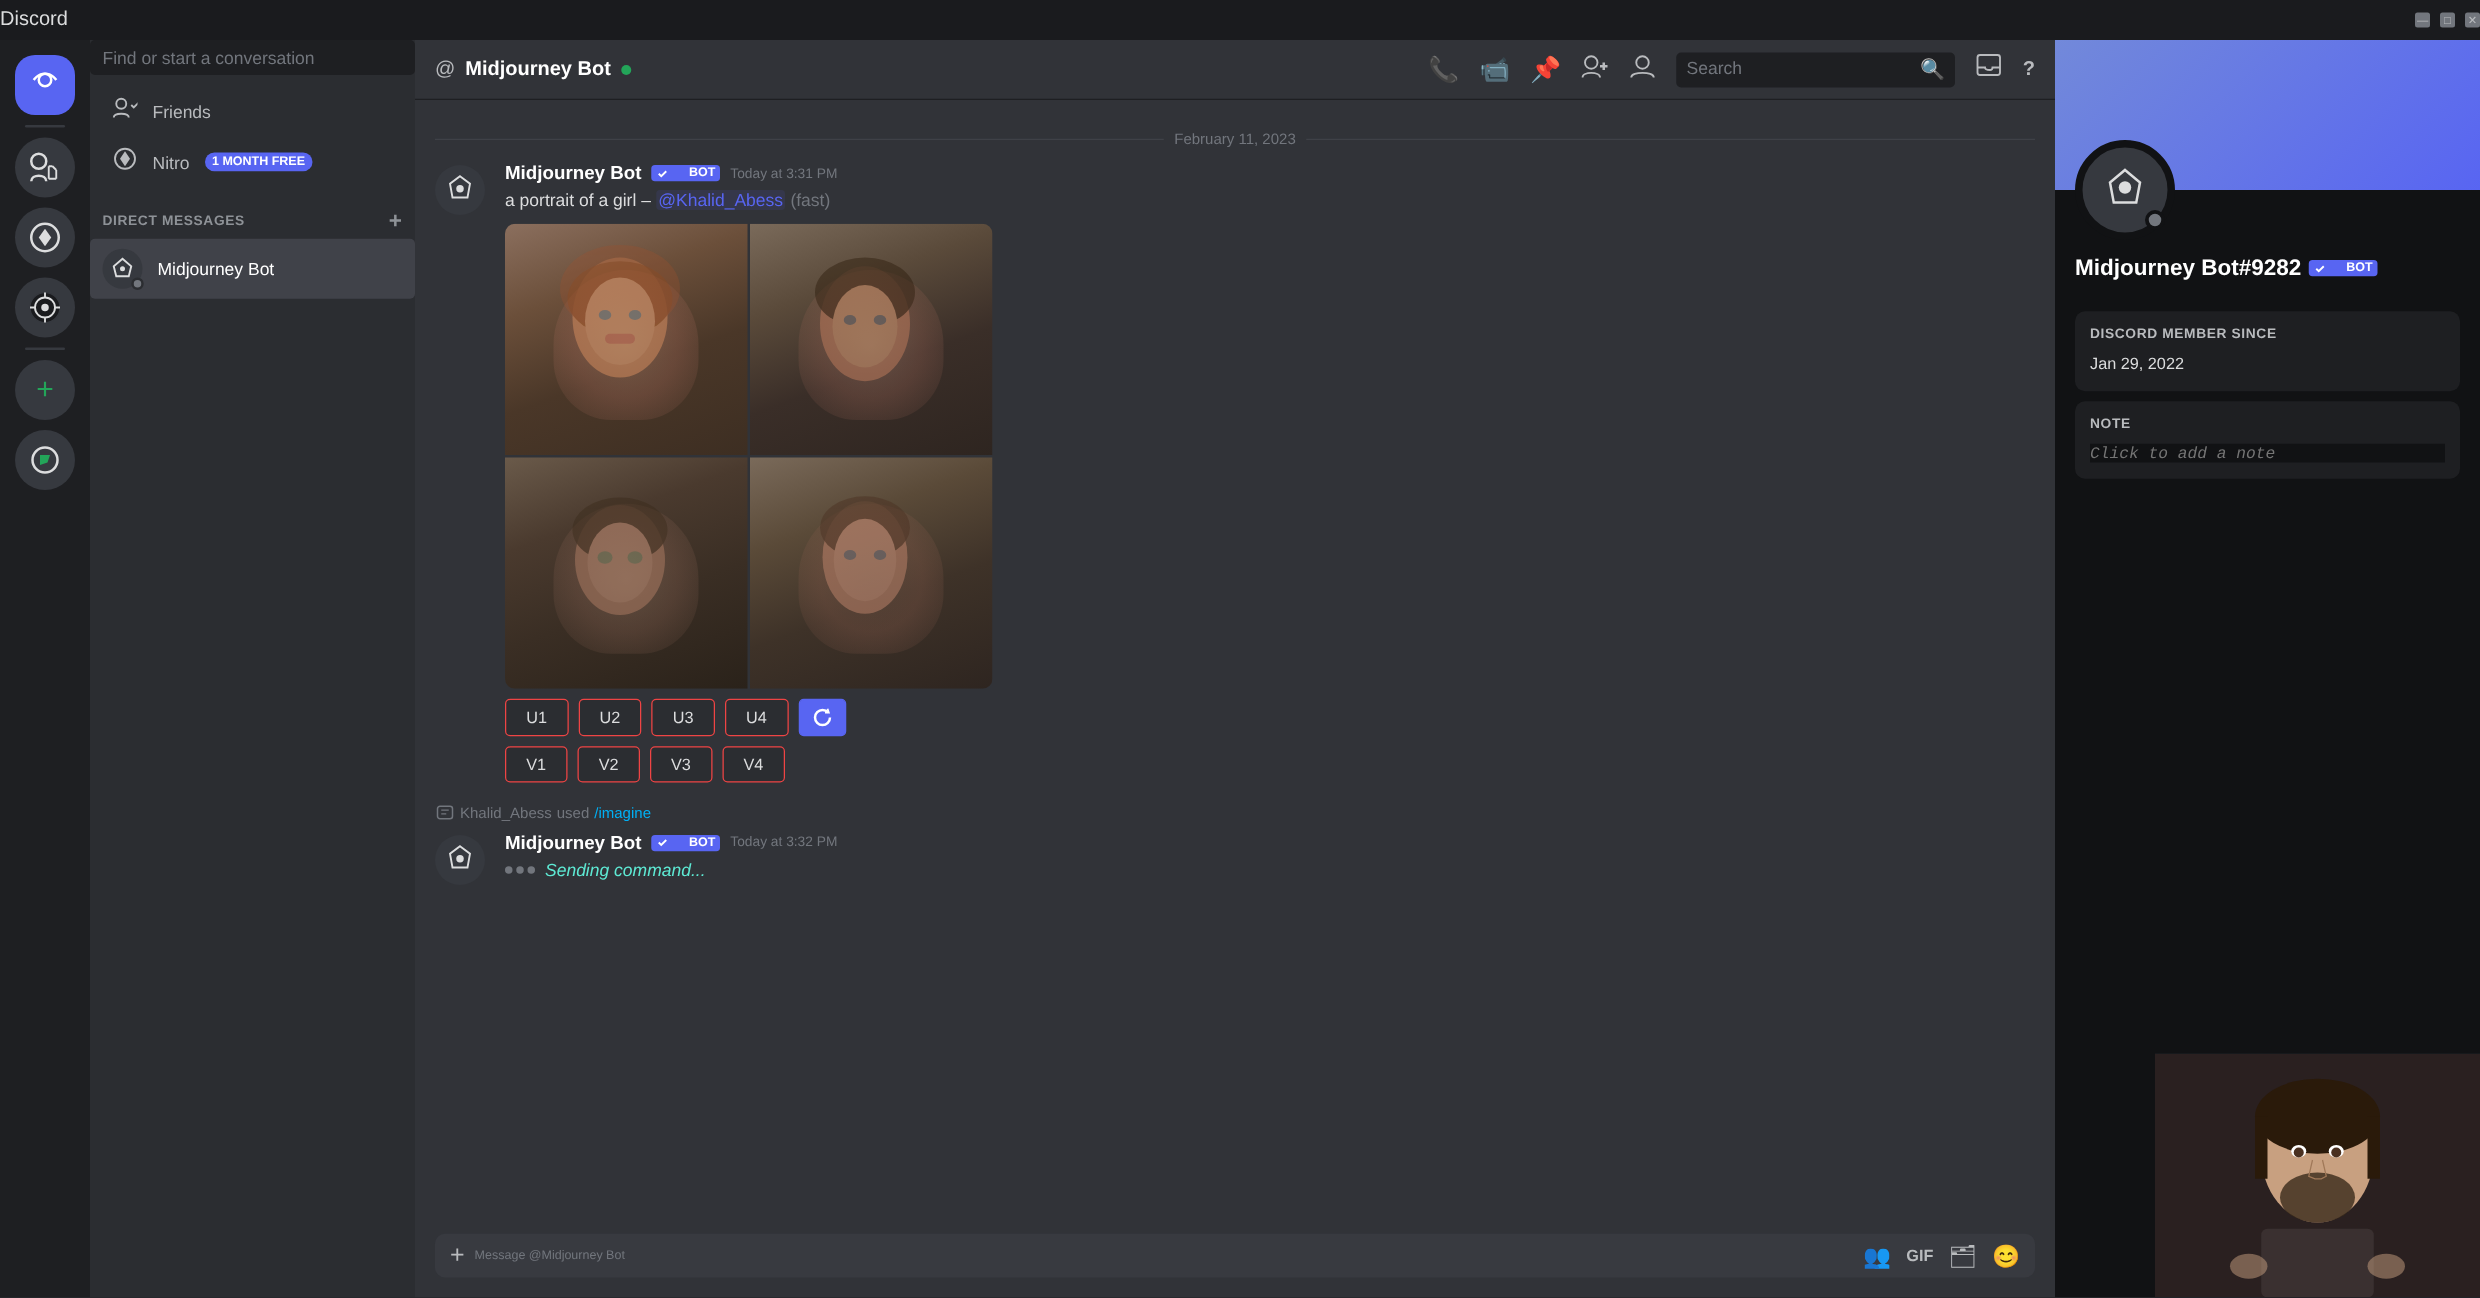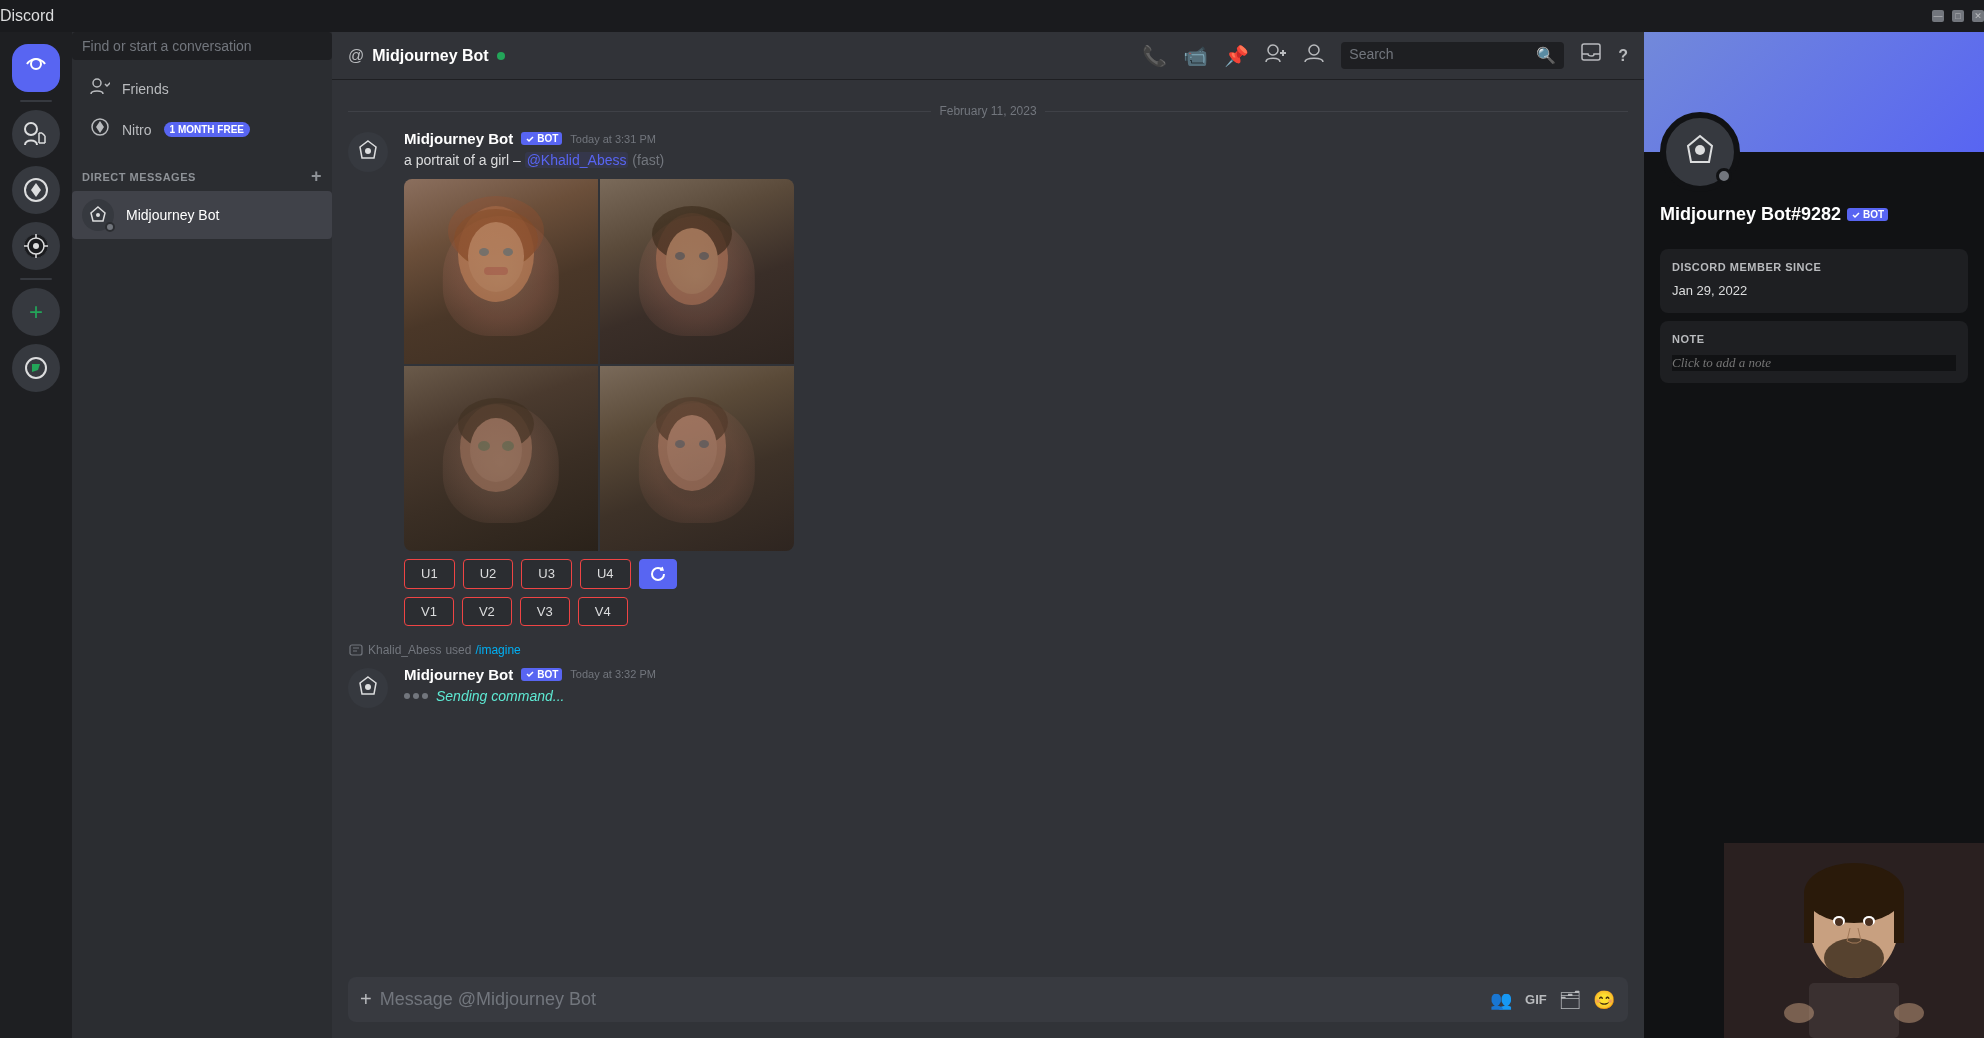--- a/index.html
+++ b/index.html
@@ -300,21 +300,21 @@
     }
     .bot-badge {
       background: #5865f2;
       color: white;
       font-size: 10px;
       padding: 1px 4px;
       border-radius: 3px;
       font-weight: 700;
       display: flex;
       align-items: center;
-      gap: 2px;
+      gap: 16px;
     }
     .msg-time {
       font-size: 11px;
       color: #72767d;
     }
     .msg-text {
       font-size: 14px;
       line-height: 1.4;
       color: #dcddde;
     }
@@ -447,21 +447,21 @@
     .input-icon {
       color: #b9bbbe;
       font-size: 20px;
       cursor: pointer;
     }
     .chat-input-box input {
       flex: 1;
       background: none;
       border: none;
       color: #dcddde;
-      font-size: 18px;
+      font-size: 10px;
       padding: 12px 0;
       outline: none;
     }
     .chat-input-box input::placeholder { color: #72767d; }
     .input-actions {
       display: flex;
       gap: 12px;
       align-items: center;
     }
     .input-action-icon { color: #b9bbbe; font-size: 18px; cursor: pointer; }
@@ -545,21 +545,21 @@
     }
     .note-input {
       background: #111214;
       border: none;
       color: #72767d;
       font-size: 13px;
       font-style: italic;
       width: 100%;
       outline: none;
       cursor: pointer;
-      font-family: Liberation Serif, serif;
+      font-family: Liberation Mono, monospace;
     }
 
     
     #video-thumbnail {
       position: absolute;
       bottom: 0;
       right: 0;
       width: 260px;
       height: 195px;
       background: #2b2d31;

